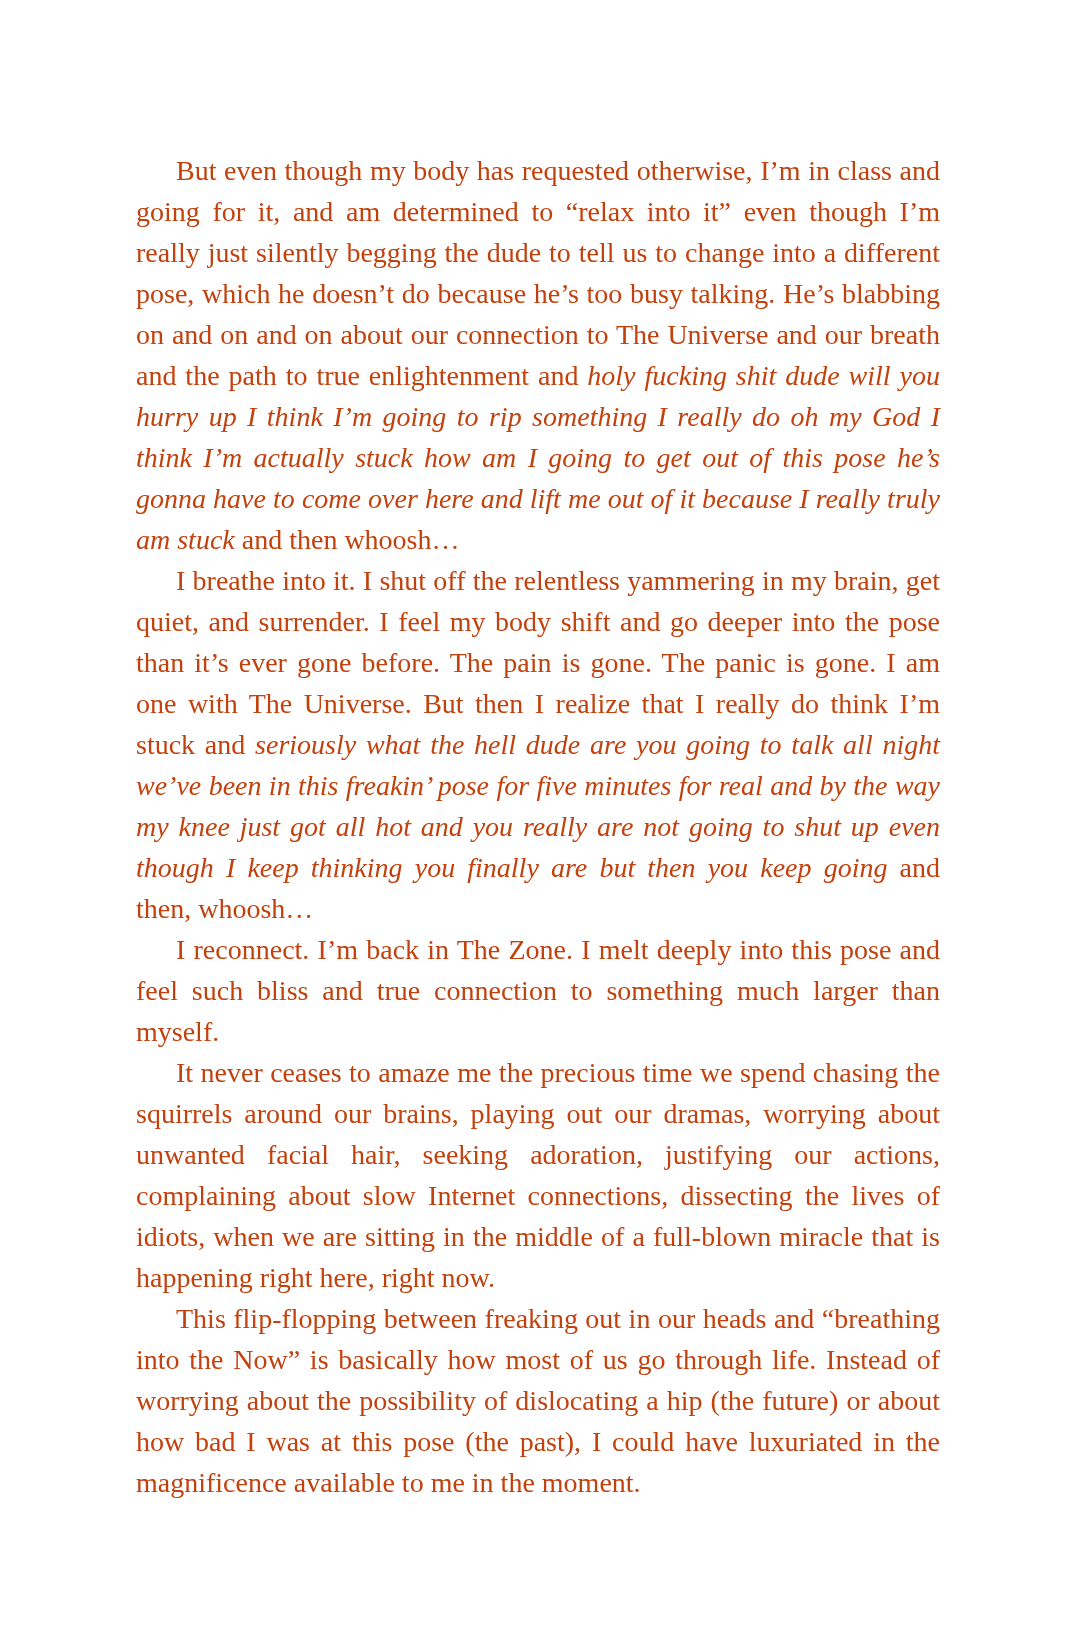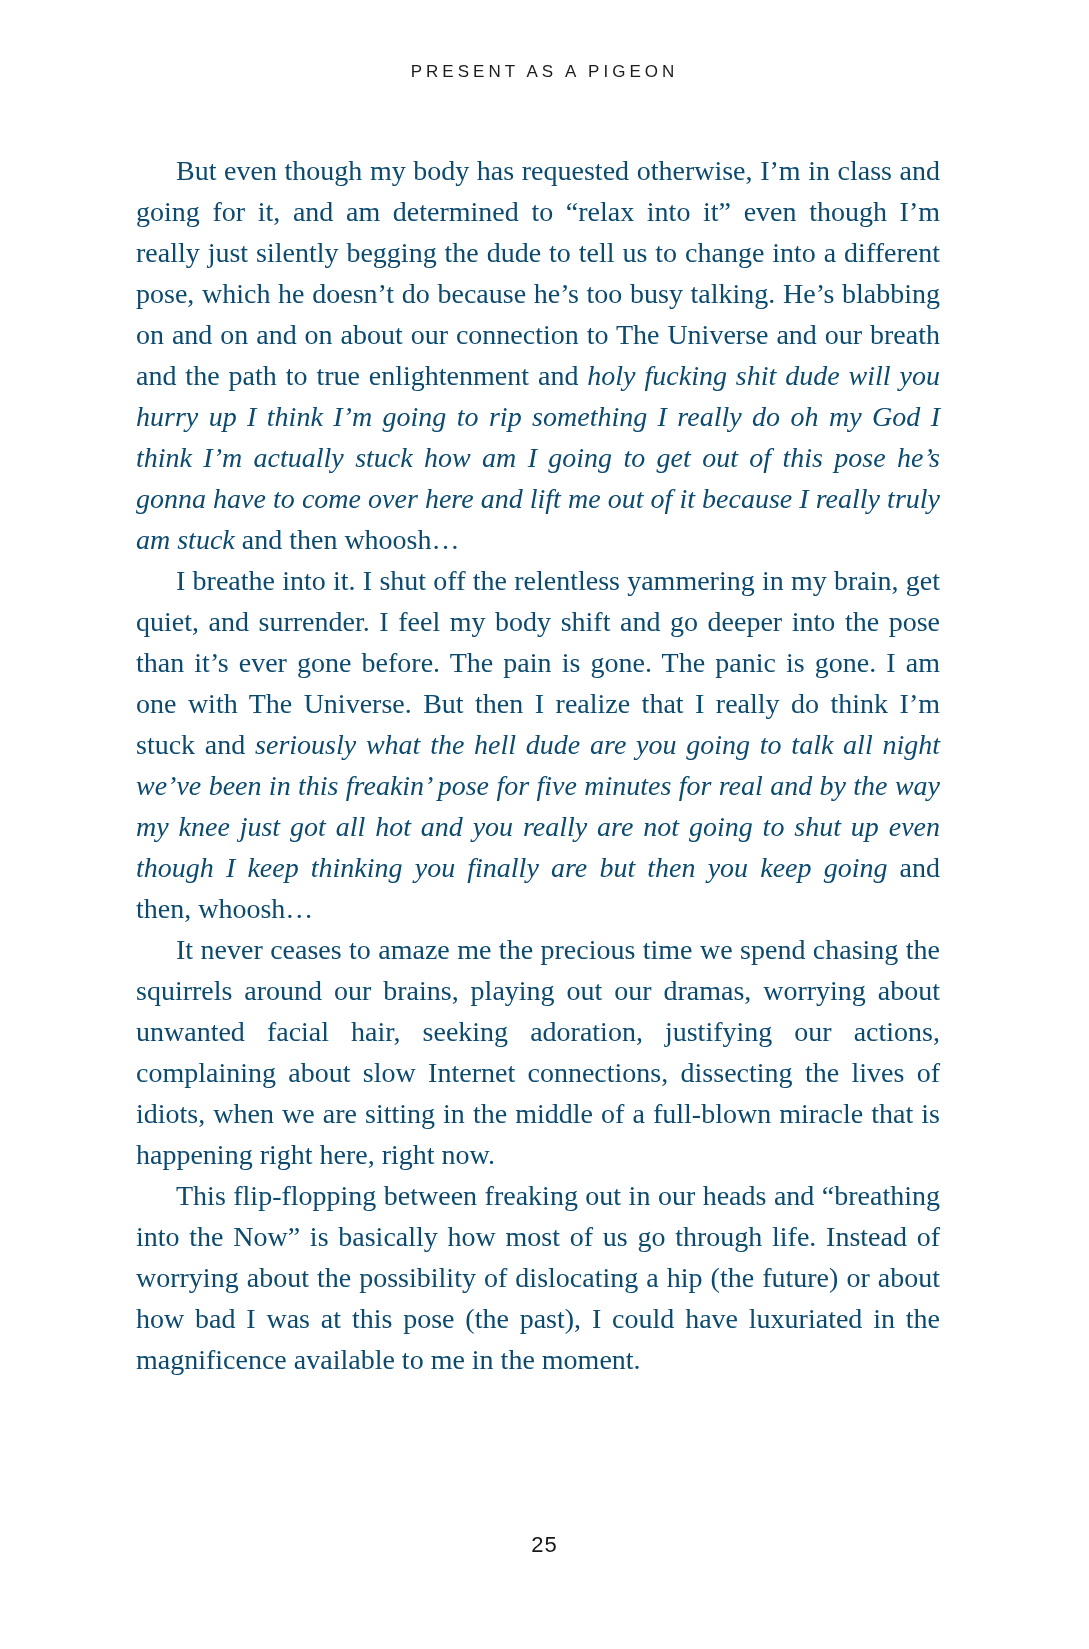--- a/index.html
+++ b/index.html
@@ -28,21 +28,21 @@
     color: #1c1c1c;
   }
   .body-text {
     position: absolute;
     left: 136px;
     top: 150px;
     width: 804px;
     font-family: "Liberation Serif", "DejaVu Serif", serif;
     font-size: 28px;
     line-height: 41px;
-    color: #0c4a6e;
+    color: #c2410c;
   }
   .body-text p {
     margin: 0;
     text-align: justify;
     text-indent: 40px;
   }
   .it {
     font-style: italic;
   }
   .page-number {
@@ -55,24 +55,23 @@
     font-size: 22px;
     letter-spacing: 1px;
     color: #161616;
   }
 </style>
 </head>
 <body>
 
 <div class="page">
 
-  <div class="running-head">PRESENT AS A PIGEON</div>
 
   <main class="body-text">
     <p><span>But even though my body has requested otherwise, I’m in class and going for it, and am determined to “relax into it” even though I’m really just silently begging the dude to tell us to change into a different pose, which he doesn’t do because he’s too busy talking. He’s blabbing on and on and on about our connection to The Universe and our breath and the path to true enlightenment and </span><span class="it">holy fucking shit dude will you hurry up I think I’m going to rip something I really do oh my God I think I’m actually stuck how am I going to get out of this pose he’s gonna have to come over here and lift me out of it because I really truly am stuck</span><span> and then whoosh…</span></p>
     <p><span>I breathe into it. I shut off the relentless yammering in my brain, get quiet, and surrender. I feel my body shift and go deeper into the pose than it’s ever gone before. The pain is gone. The panic is gone. I am one with The Universe. But then I realize that I really do think I’m stuck and </span><span class="it">seriously what the hell dude are you going to talk all night we’ve been in this freakin’ pose for five minutes for real and by the way my knee just got all hot and you really are not going to shut up even though I keep thinking you finally are but then you keep going</span><span> and then, whoosh…</span></p>
+    <p><span>I reconnect. I’m back in The Zone. I melt deeply into this pose and feel such bliss and true connection to something much larger than myself.</span></p>
     <p><span>It never ceases to amaze me the precious time we spend chasing the squirrels around our brains, playing out our dramas, worrying about unwanted facial hair, seeking adoration, justifying our actions, complaining about slow Internet connections, dissecting the lives of idiots, when we are sitting in the middle of a full-blown miracle that is happening right here, right now.</span></p>
     <p><span>This flip-flopping between freaking out in our heads and “breathing into the Now” is basically how most of us go through life. Instead of worrying about the possibility of dislocating a hip (the future) or about how bad I was at this pose (the past), I could have luxuriated in the magnificence available to me in the moment.</span></p>
   </main>
 
-  <div class="page-number">25</div>
 
 </div>
 
 </body></html>

